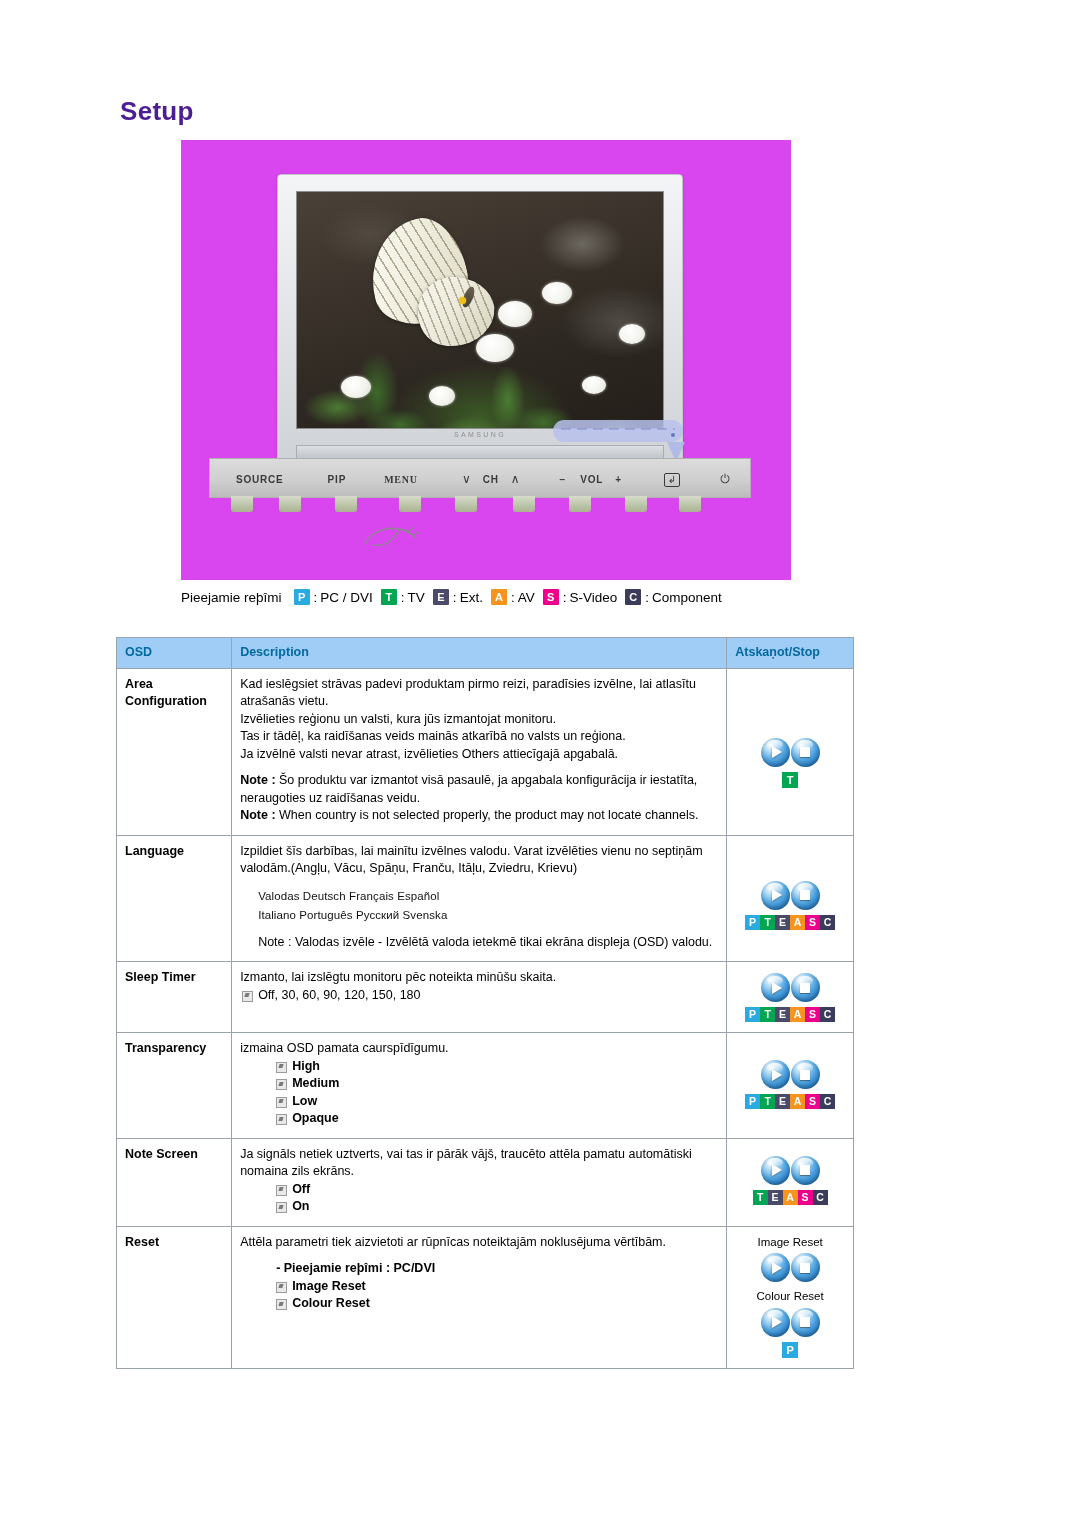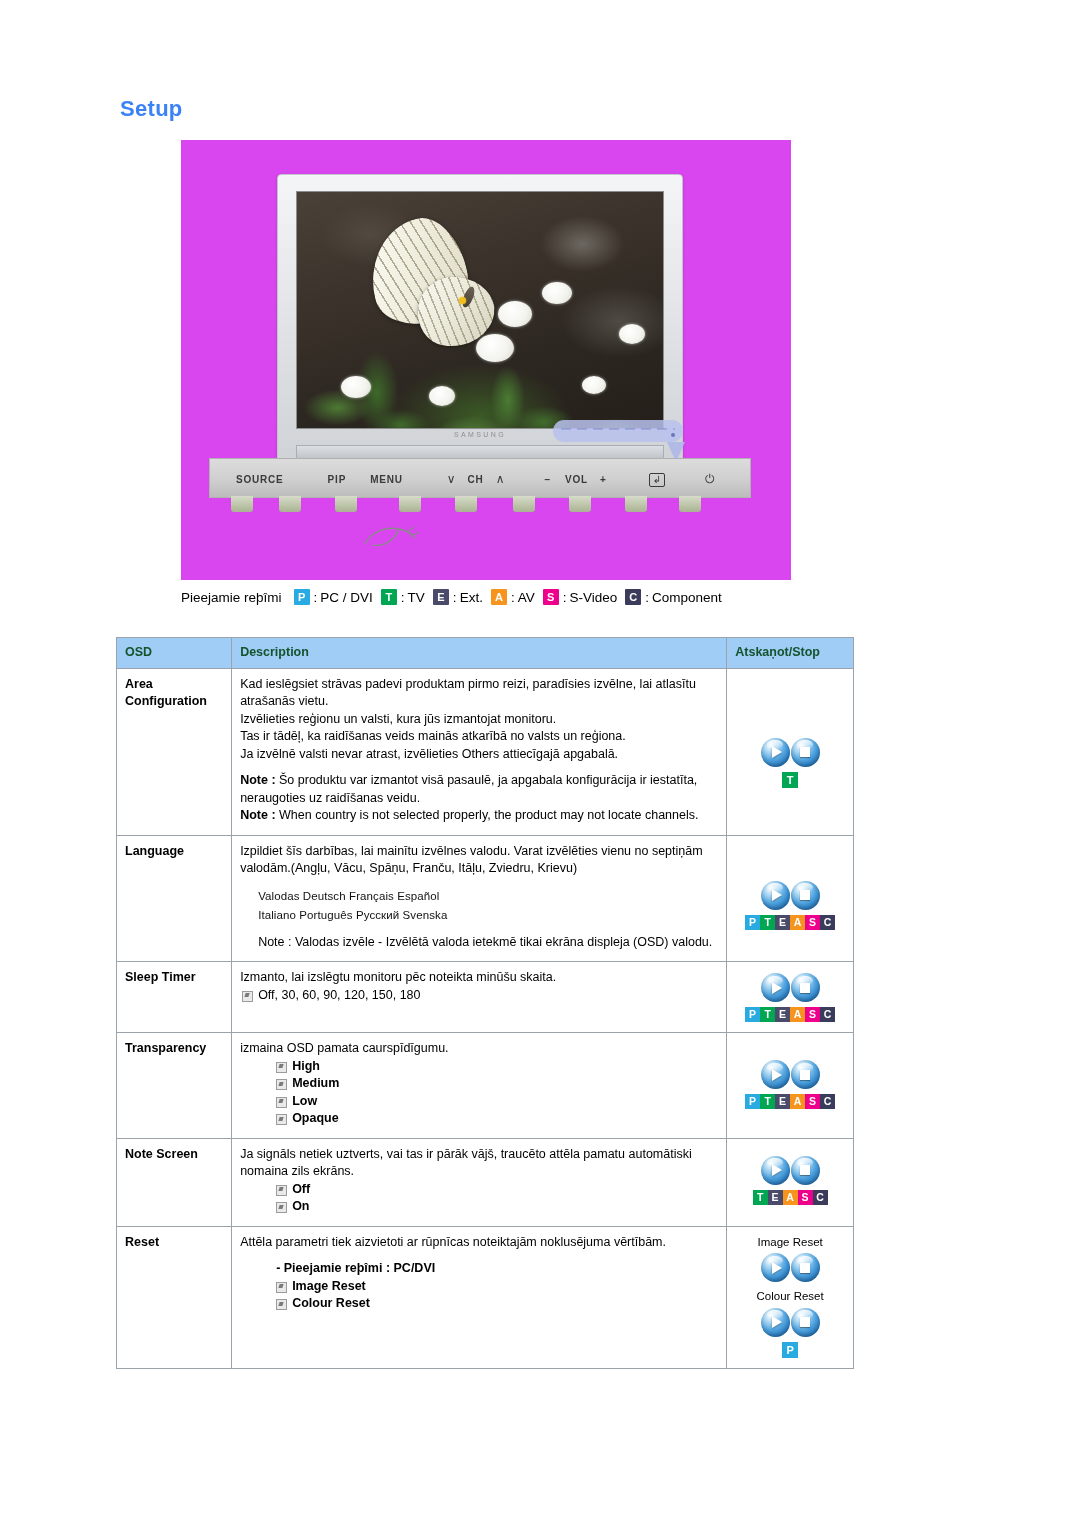--- a/index.html
+++ b/index.html
@@ -22,24 +22,24 @@
     left: 0; top: 0;
     width: 1080px;
     height: 1528px;
   }
 
   
   .page-title {
     position: absolute;
     left: 120px;
     top: 96px;
-    font-size: 22px;
+    font-size: 26px;
     font-weight: bold;
     letter-spacing: 0.3px;
-    color: #3b82f6;
+    color: #4c1d95;
   }
 
   
   .hero {
     position: absolute;
     left: 181px;
     top: 140px;
     width: 610px;
     height: 440px;
     background: #d946ef;
@@ -300,21 +300,21 @@
     padding: 7px 8px 10px 8px;
     line-height: 17.5px;
   }
   table.osd thead th {
     background: #9fcdf5;
     font-weight: bold;
     font-size: 12.5px;
     padding-top: 6px;
     padding-bottom: 6px;
     text-align: left;
-    color: #14532d;
+    color: #0369a1;
   }
   .col-osd  { width: 100px; }
   .col-desc { width: 522px; }
   .col-act  { width: 112px; }
 
   td.osd-name { font-weight: bold; font-size: 12.5px; white-space: nowrap; }
   td.desc p { margin: 0; }
   .gap { height: 9px; }
 
   .bullet-line {
@@ -453,21 +453,21 @@
       </div>
       <div class="callout-arrow"></div>
 
       <div class="ctrl-bar">
         <div class="ctrl-slot" style="margin-left:26px;">
           <span class="btn-label">SOURCE</span>
         </div>
         <div class="ctrl-slot" style="margin-left:44px;">
           <span class="btn-label">PIP</span>
         </div>
-        <div class="ctrl-slot" style="margin-left:24px;">
+        <div class="ctrl-slot" style="margin-left:38px;font-family:Liberation Serif, serif;">
           <span class="btn-label">MENU</span>
         </div>
         <div class="ctrl-slot" style="margin-left:44px;">
           <span class="ctrl-glyph">∨</span>
         </div>
         <div class="ctrl-slot" style="margin-left:12px;">
           <span class="btn-label">CH</span>
         </div>
         <div class="ctrl-slot" style="margin-left:12px;">
           <span class="ctrl-glyph">∧</span>

